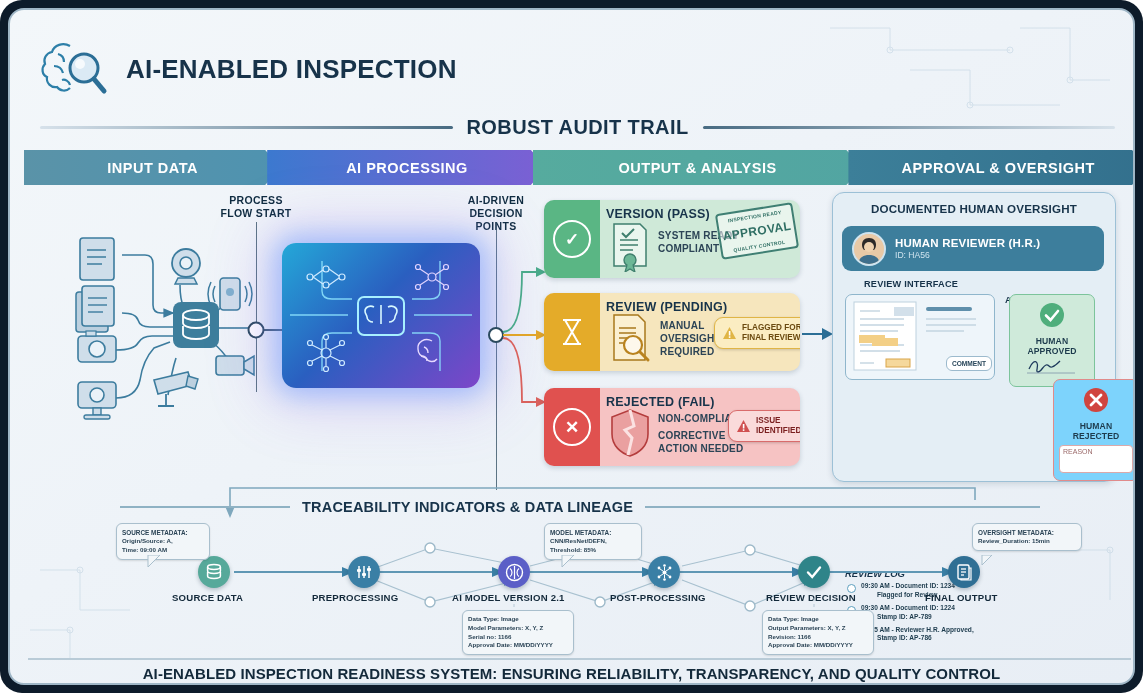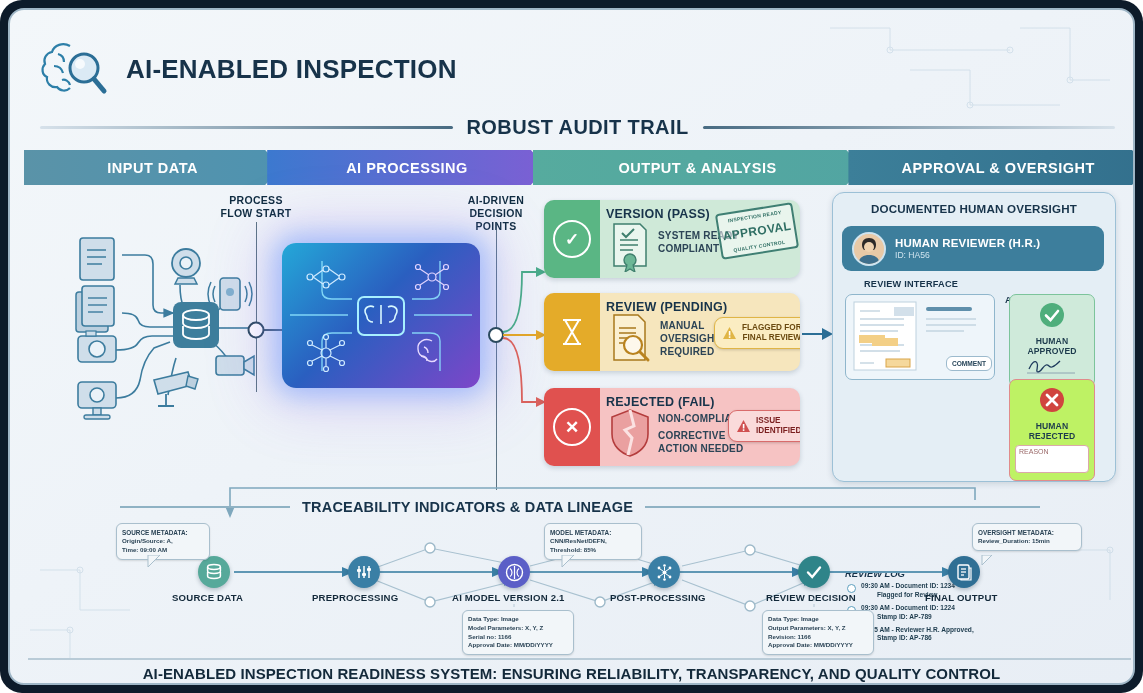--- a/index.html
+++ b/index.html
@@ -64,21 +64,21 @@
   .ovpanel{position:absolute;left:822px;top:182px;width:282px;height:288px;border-radius:12px;
      background:#e4eef5;border:1.6px solid #9cc0d6;box-shadow:0 2px 6px rgba(20,50,70,.15);}
   .ov-title{text-align:center;font-size:11.6px;font-weight:bold;color:#17334a;padding-top:9px;letter-spacing:.2px;}
   .rev-bar{position:absolute;left:9px;top:33px;width:262px;height:45px;border-radius:9px;background:#3d7e9c;display:flex;align-items:center;gap:9px;padding:0 10px;box-sizing:border-box;}
   .rev-name{font-size:11.5px;font-weight:bold;color:#fff;letter-spacing:.2px;}
   .rev-id{font-size:8.6px;color:#cfe4ef;margin-top:1px;}
   .avatar{width:30px;height:30px;border-radius:50%;background:#e8c9a6;border:2px solid #cfe4ef;overflow:hidden;flex:none;position:relative;}
   .colhdr{position:absolute;font-size:9.2px;font-weight:bold;color:#17334a;letter-spacing:.2px;}
   .stampbox{position:absolute;width:86px;border-radius:7px;padding:7px 5px;box-sizing:border-box;text-align:center;}
   .sb-ok{background:#cfeada;border:1.4px solid #7cc49b;}
-  .sb-no{background:#bef264;border:1.4px solid #e08b8b;}
+  .sb-no{background:#7dd3fc;border:1.4px solid #e08b8b;margin-left:44px;}
   .sb-lbl{font-size:8.6px;font-weight:bold;color:#1d3b4d;margin-top:4px;letter-spacing:.1px;}
   .reason{margin-top:4px;height:28px;background:#fff;border:1px solid #dba9a9;border-radius:4px;font-size:7px;color:#9b6a6a;text-align:left;padding:2px 3px;box-sizing:border-box;}
   .loghdr{position:absolute;left:12px;top:375px;font-size:9.4px;font-weight:bold;color:#17334a;font-style:italic;}
   .logwrap{position:absolute;left:14px;top:389px;width:160px;}
   .logitem{display:flex;gap:5px;margin-bottom:4px;}
   .logdot{width:7px;height:7px;border-radius:50%;border:1.4px solid #5d9fbe;background:#fff;flex:none;margin-top:2px;}
   .logtxt{font-size:6.6px;font-weight:bold;color:#1d3b4d;line-height:1.35;}
   .logtxt i{font-style:normal;display:block;padding-left:16px;}
 
   
@@ -381,21 +381,21 @@
               <line x1="13" y1="31" x2="22" y2="31"></line>
             </g>
         <circle cx="27" cy="33" r="9" fill="#fdf8ec" stroke="#b9831f" stroke-width="2.2"></circle>
         <line x1="34" y1="40" x2="42" y2="48" stroke="#b9831f" stroke-width="3" stroke-linecap="round"></line>
       </svg>
       <div class="card-sub" style="position:absolute;left:60px;top:26px;">
         <div>MANUAL</div>
         <div>OVERSIGHT</div>
         <div>REQUIRED</div>
       </div>
-      <div class="pill pill-warn" style="right:-14px;top:24px;width:84px;text-align:center;">
+      <div class="pill pill-warn" style="right:-14px;top:24px;width:84px;">
         <svg width="15" height="14">
               <path d="M7.5 1 L14 13 H1z" fill="#e0b545"></path>
               <rect x="6.8" y="5" width="1.6" height="4.5" fill="#fff"></rect>
               <rect x="6.8" y="10.3" width="1.6" height="1.6" fill="#fff"></rect>
             </svg>
         <div>
           <div>FLAGGED FOR</div>
           <div>FINAL REVIEW</div>
         </div>
       </div>

